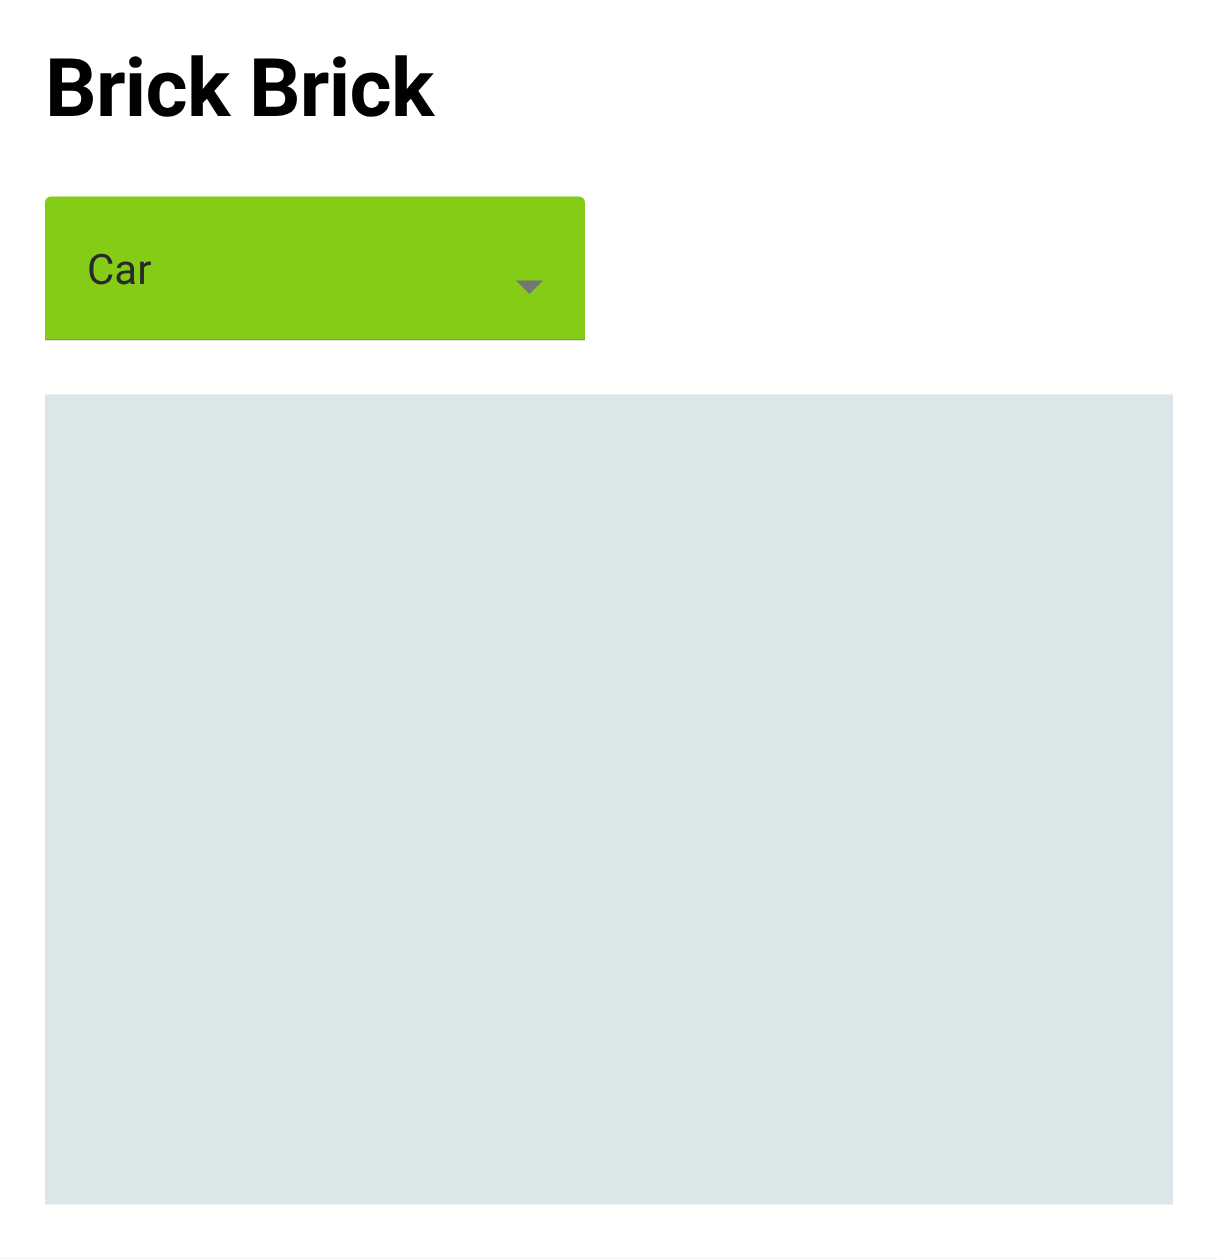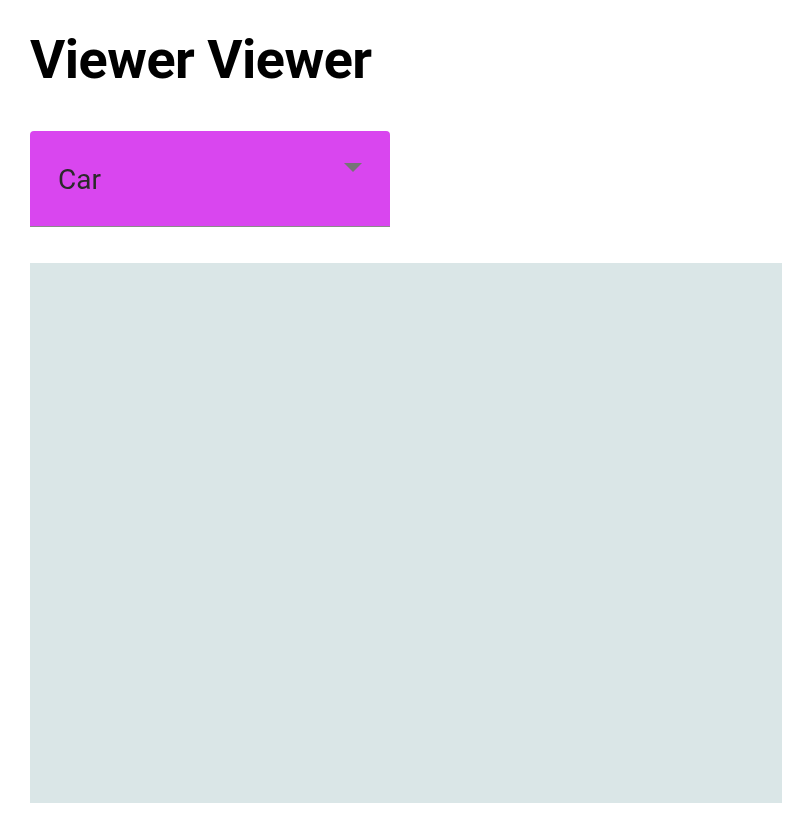--- a/index.html
+++ b/index.html
@@ -16,27 +16,27 @@
     }
     .page-title {
       font-size: 54px;
       font-weight: 700;
       color: #000000;
       letter-spacing: -0.5px;
       margin-bottom: 40px;
     }
     .select-container {
       width: 360px;
-      background: #d946ef;
+      background: #84cc16;
       border-top-left-radius: 4px;
       border-top-right-radius: 4px;
       border-bottom: 1px solid #8a8a8a;
       padding: 32px 28px 30px 28px;
       display: flex;
-      align-items: flex-start;
+      align-items: flex-end;
       justify-content: space-between;
       cursor: pointer;
       position: relative;
     }
     .select-value {
       font-size: 28px;
       color: #2a2a2a;
       font-weight: 400;
     }
     .chevron-icon {
@@ -49,20 +49,20 @@
     .viewer-canvas {
       margin-top: 36px;
       width: 752px;
       height: 540px;
       background: #dae6e7;
     }
   </style>
 </head>
 <body>
 
-<h1 class="page-title">Viewer Viewer</h1>
+<h1 class="page-title">Brick Brick</h1>
 
 <div class="select-container">
   <span class="select-value">Car</span>
   <span class="chevron-icon"></span>
 </div>
 
 <div class="viewer-canvas"></div>
 
 </body></html>

